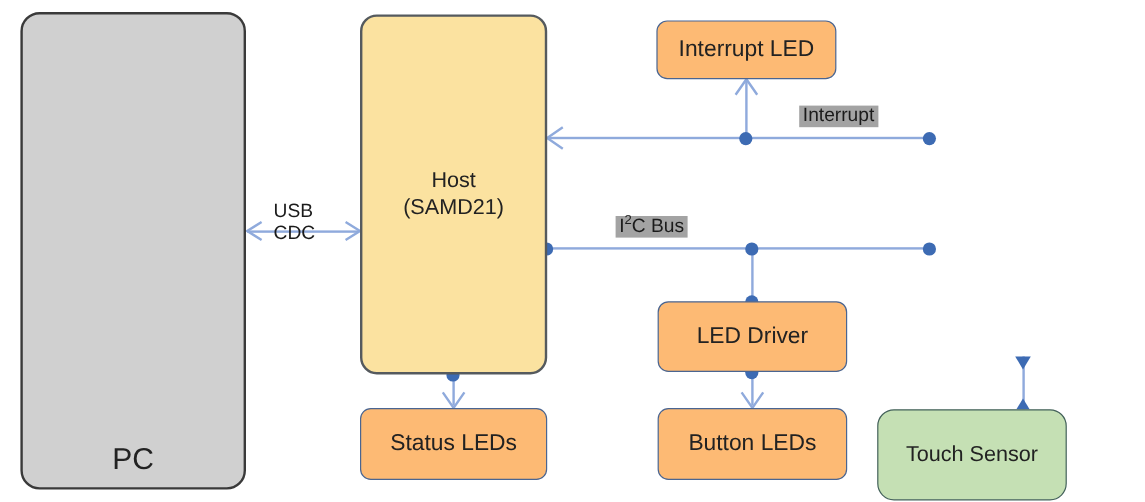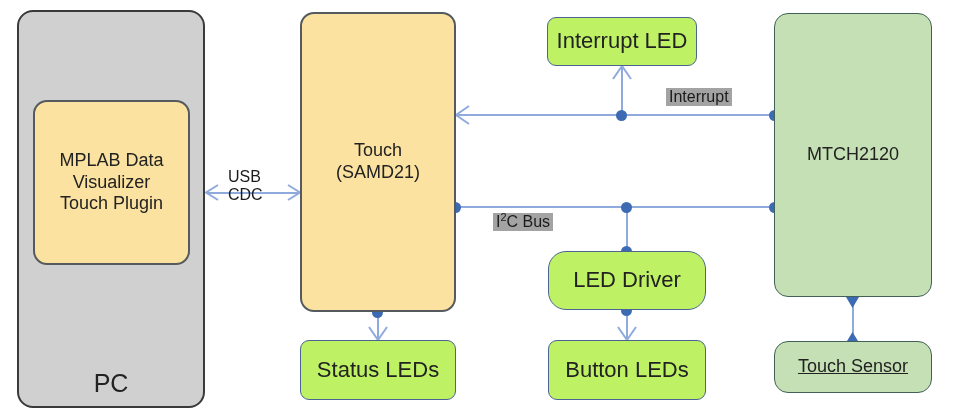--- a/index.html
+++ b/index.html
@@ -47,24 +47,24 @@
     border-radius: 14px;
     font-size: 18px;
   }
   .green-box {
     background: #c5e0b4;
     border: 1.6px solid #43615a;
     border-radius: 14px;
     font-size: 18px;
   }
   .blue-box {
-    background: #bef264;
+    background: #fdba74;
     border: 1.6px solid #4a6591;
     border-radius: 9px;
-    font-size: 22px;
+    font-size: 19px;
   }
 
   
   .wire {
     position: absolute;
     background: #8faadc;
     z-index: 1;
   }
   .wire-h { height: 2px; }
   .wire-v { width: 2px; }
@@ -153,56 +153,48 @@
 
   <div class="edge-label two-line" style="left:225px; top:168px; width:56px; text-align:left; background:none;">
     <div>USB</div>
     <div>CDC</div>
   </div>
 
   <div class="edge-label" style="left:666px; top:88px;">
     <span>Interrupt</span>
   </div>
 
-  <div class="edge-label" style="left:493px; top:180px;margin-top:33px;">
+  <div class="edge-label" style="left:513px; top:180px;">
     <span>I</span><sup>2</sup><span>C Bus</span>
   </div>
 
   <div class="node pc-box" style="left:17px; top:10px; width:188px; height:398px;">
     <span class="node-label">PC</span>
   </div>
 
-  <div class="node yellow-box" style="left:33px; top:100px; width:157px; height:165px; z-index:4;">
-    <span class="node-label">MPLAB Data
-Visualizer
-Touch Plugin</span>
-  </div>
 
   <div class="node yellow-box" style="left:300px; top:12px; width:156px; height:300px;">
-    <span class="node-label">Touch
+    <span class="node-label">Host
 (SAMD21)</span>
   </div>
 
   <div class="node blue-box" style="left:547px; top:17px; width:150px; height:49px;">
     <span class="node-label">Interrupt LED</span>
   </div>
 
-  <div class="node green-box" style="left:774px; top:13px; width:158px; height:284px;">
-    <span class="node-label">MTCH2120</span>
-  </div>
-
-  <div class="node blue-box" style="left:548px; top:251px; width:158px; height:59px;border-radius:18px;">
+
+  <div class="node blue-box" style="left:548px; top:251px; width:158px; height:59px;">
     <span class="node-label">LED Driver</span>
   </div>
 
   <div class="node blue-box" style="left:300px; top:340px; width:156px; height:60px;">
     <span class="node-label">Status LEDs</span>
   </div>
 
   <div class="node blue-box" style="left:548px; top:340px; width:158px; height:60px;">
     <span class="node-label">Button LEDs</span>
   </div>
 
-  <div class="node green-box" style="left:774px; top:341px; width:158px; height:52px;text-decoration:underline;">
+  <div class="node green-box" style="left:731px; top:341px; width:158px; height:76px;">
     <span class="node-label">Touch Sensor</span>
   </div>
 
 </div>
 
 </body></html>

